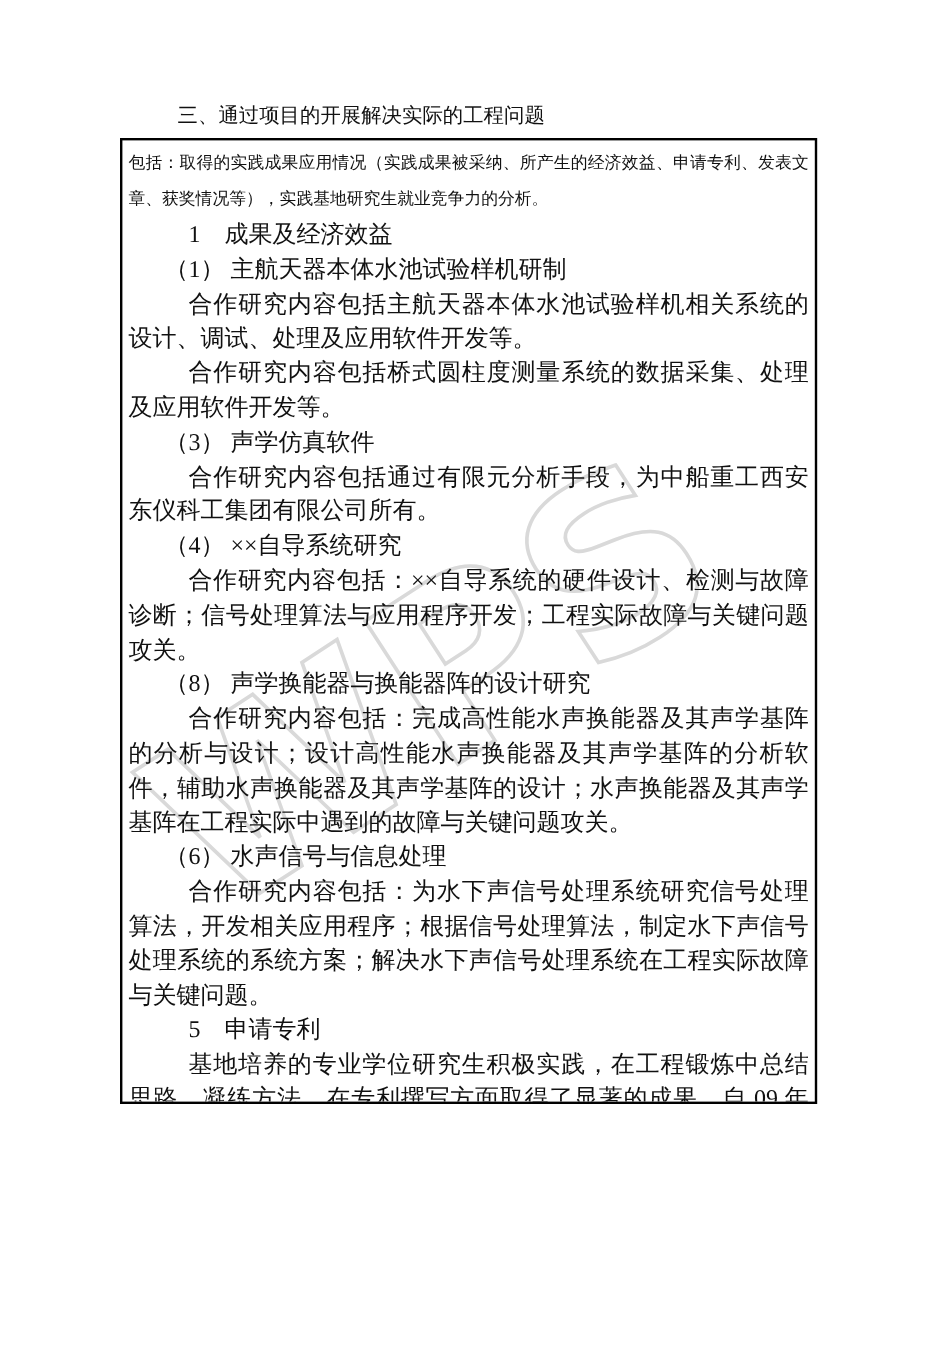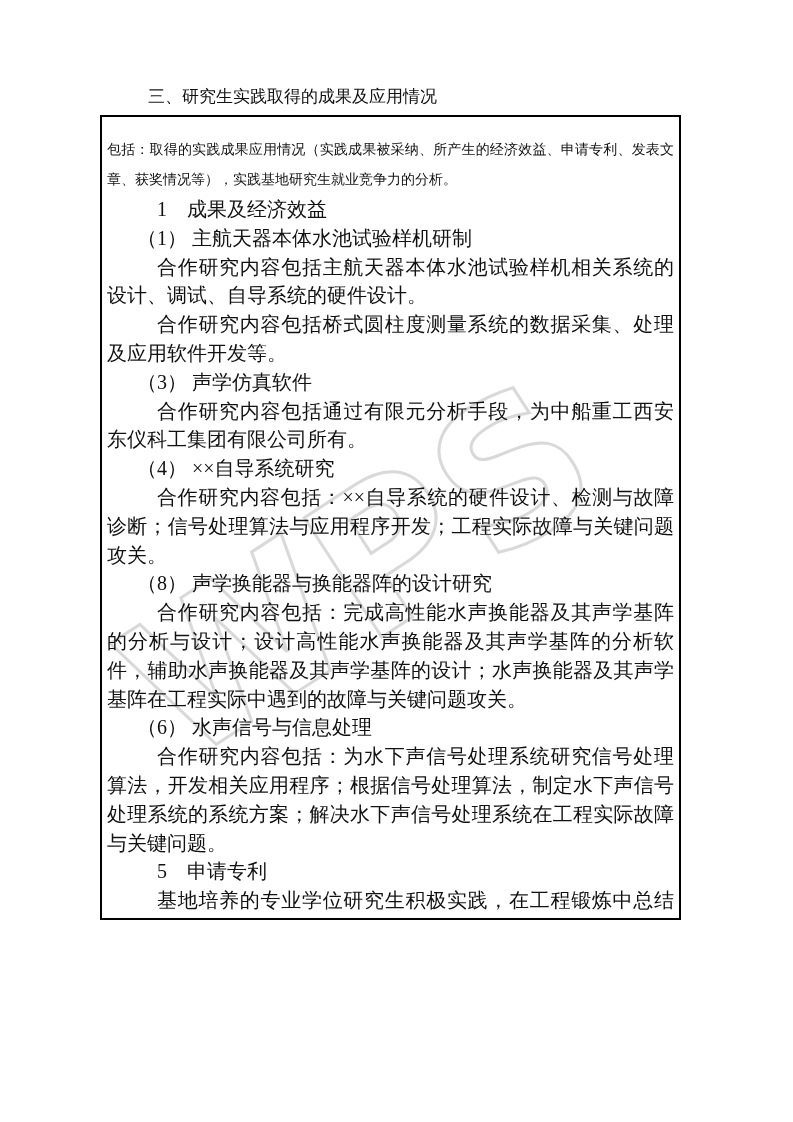--- a/index.html
+++ b/index.html
@@ -42,21 +42,21 @@
     white-space: nowrap;
   }
   .cell {
     position: absolute;
     left: 100px;
     top: 115px;
     width: 581px;
     height: 805px;
     border: 2px solid #000000;
     box-sizing: border-box;
-    padding: 18px 5px 0 5px;
+    padding: 5px 5px 0 5px;
     z-index: 1;
     background: transparent;
     overflow: hidden;
   }
   .cell p { margin: 0; text-align: justify; }
   .intro {
     font-size: 14px;
     line-height: 30px;
   }
   .heading, .para, .item {
@@ -67,28 +67,28 @@
   .para    { text-indent: 50px; }
   .item    { text-indent: 30px; }
 </style>
 </head>
 <body>
 
 <div class="page">
 
   <div class="watermark">WPS</div>
 
-  <div class="doc-title">三、研究生实践取得的成果及应用情况</div>
+  <div class="doc-title">三、通过项目的开展解决实际的工程问题</div>
 
   <div class="cell">
     <p class="intro">包括：取得的实践成果应用情况（实践成果被采纳、所产生的经济效益、申请专利、发表文章、获奖情况等），实践基地研究生就业竞争力的分析。</p>
     <div>
         <p class="heading">1　成果及经济效益</p>
         <p class="item">（1） 主航天器本体水池试验样机研制</p>
-        <p class="para">合作研究内容包括主航天器本体水池试验样机相关系统的设计、调试、自导系统的硬件设计。</p>
+        <p class="para">合作研究内容包括主航天器本体水池试验样机相关系统的设计、调试、处理及应用软件开发等。</p>
         <p class="para">合作研究内容包括桥式圆柱度测量系统的数据采集、处理及应用软件开发等。</p>
         <p class="item">（3） 声学仿真软件</p>
         <p class="para">合作研究内容包括通过有限元分析手段，为中船重工西安东仪科工集团有限公司所有。</p>
         <p class="item">（4） ××自导系统研究</p>
         <p class="para">合作研究内容包括：××自导系统的硬件设计、检测与故障诊断；信号处理算法与应用程序开发；工程实际故障与关键问题攻关。</p>
         <p class="item">（8） 声学换能器与换能器阵的设计研究</p>
         <p class="para">合作研究内容包括：完成高性能水声换能器及其声学基阵的分析与设计；设计高性能水声换能器及其声学基阵的分析软件，辅助水声换能器及其声学基阵的设计；水声换能器及其声学基阵在工程实际中遇到的故障与关键问题攻关。</p>
         <p class="item">（6） 水声信号与信息处理</p>
         <p class="para">合作研究内容包括：为水下声信号处理系统研究信号处理算法，开发相关应用程序；根据信号处理算法，制定水下声信号处理系统的系统方案；解决水下声信号处理系统在工程实际故障与关键问题。</p>
         <p class="heading">5　申请专利</p>

